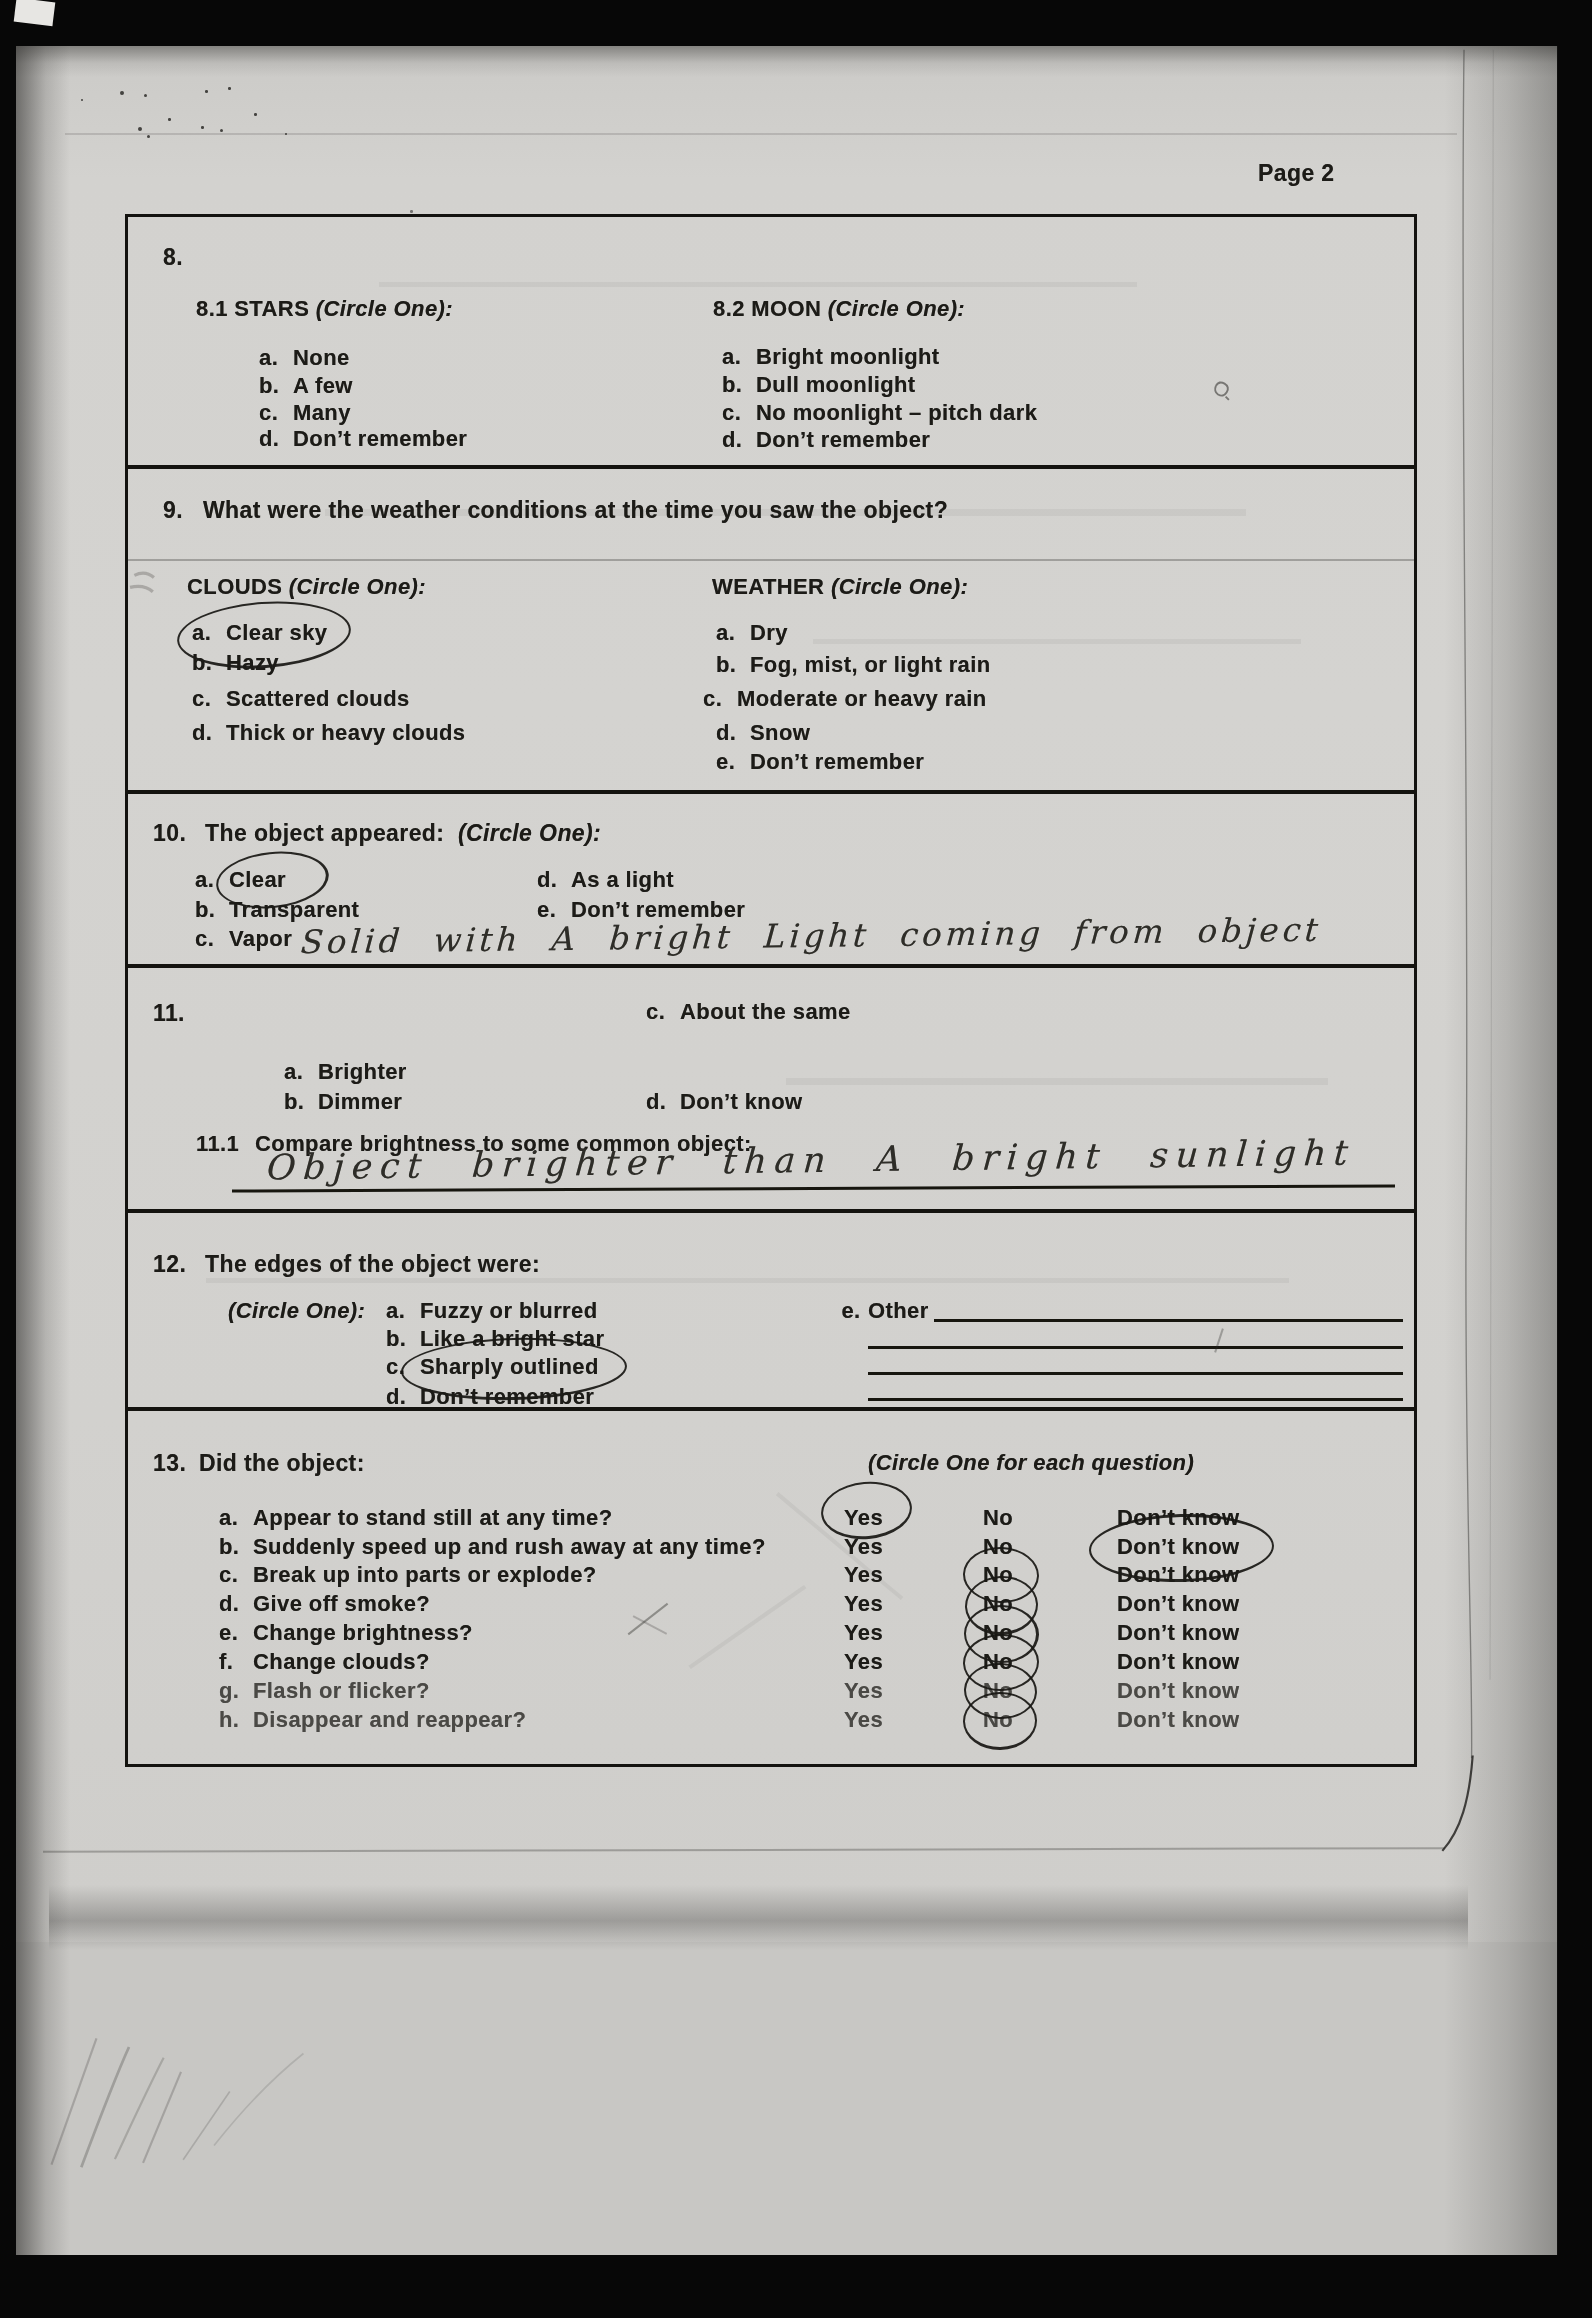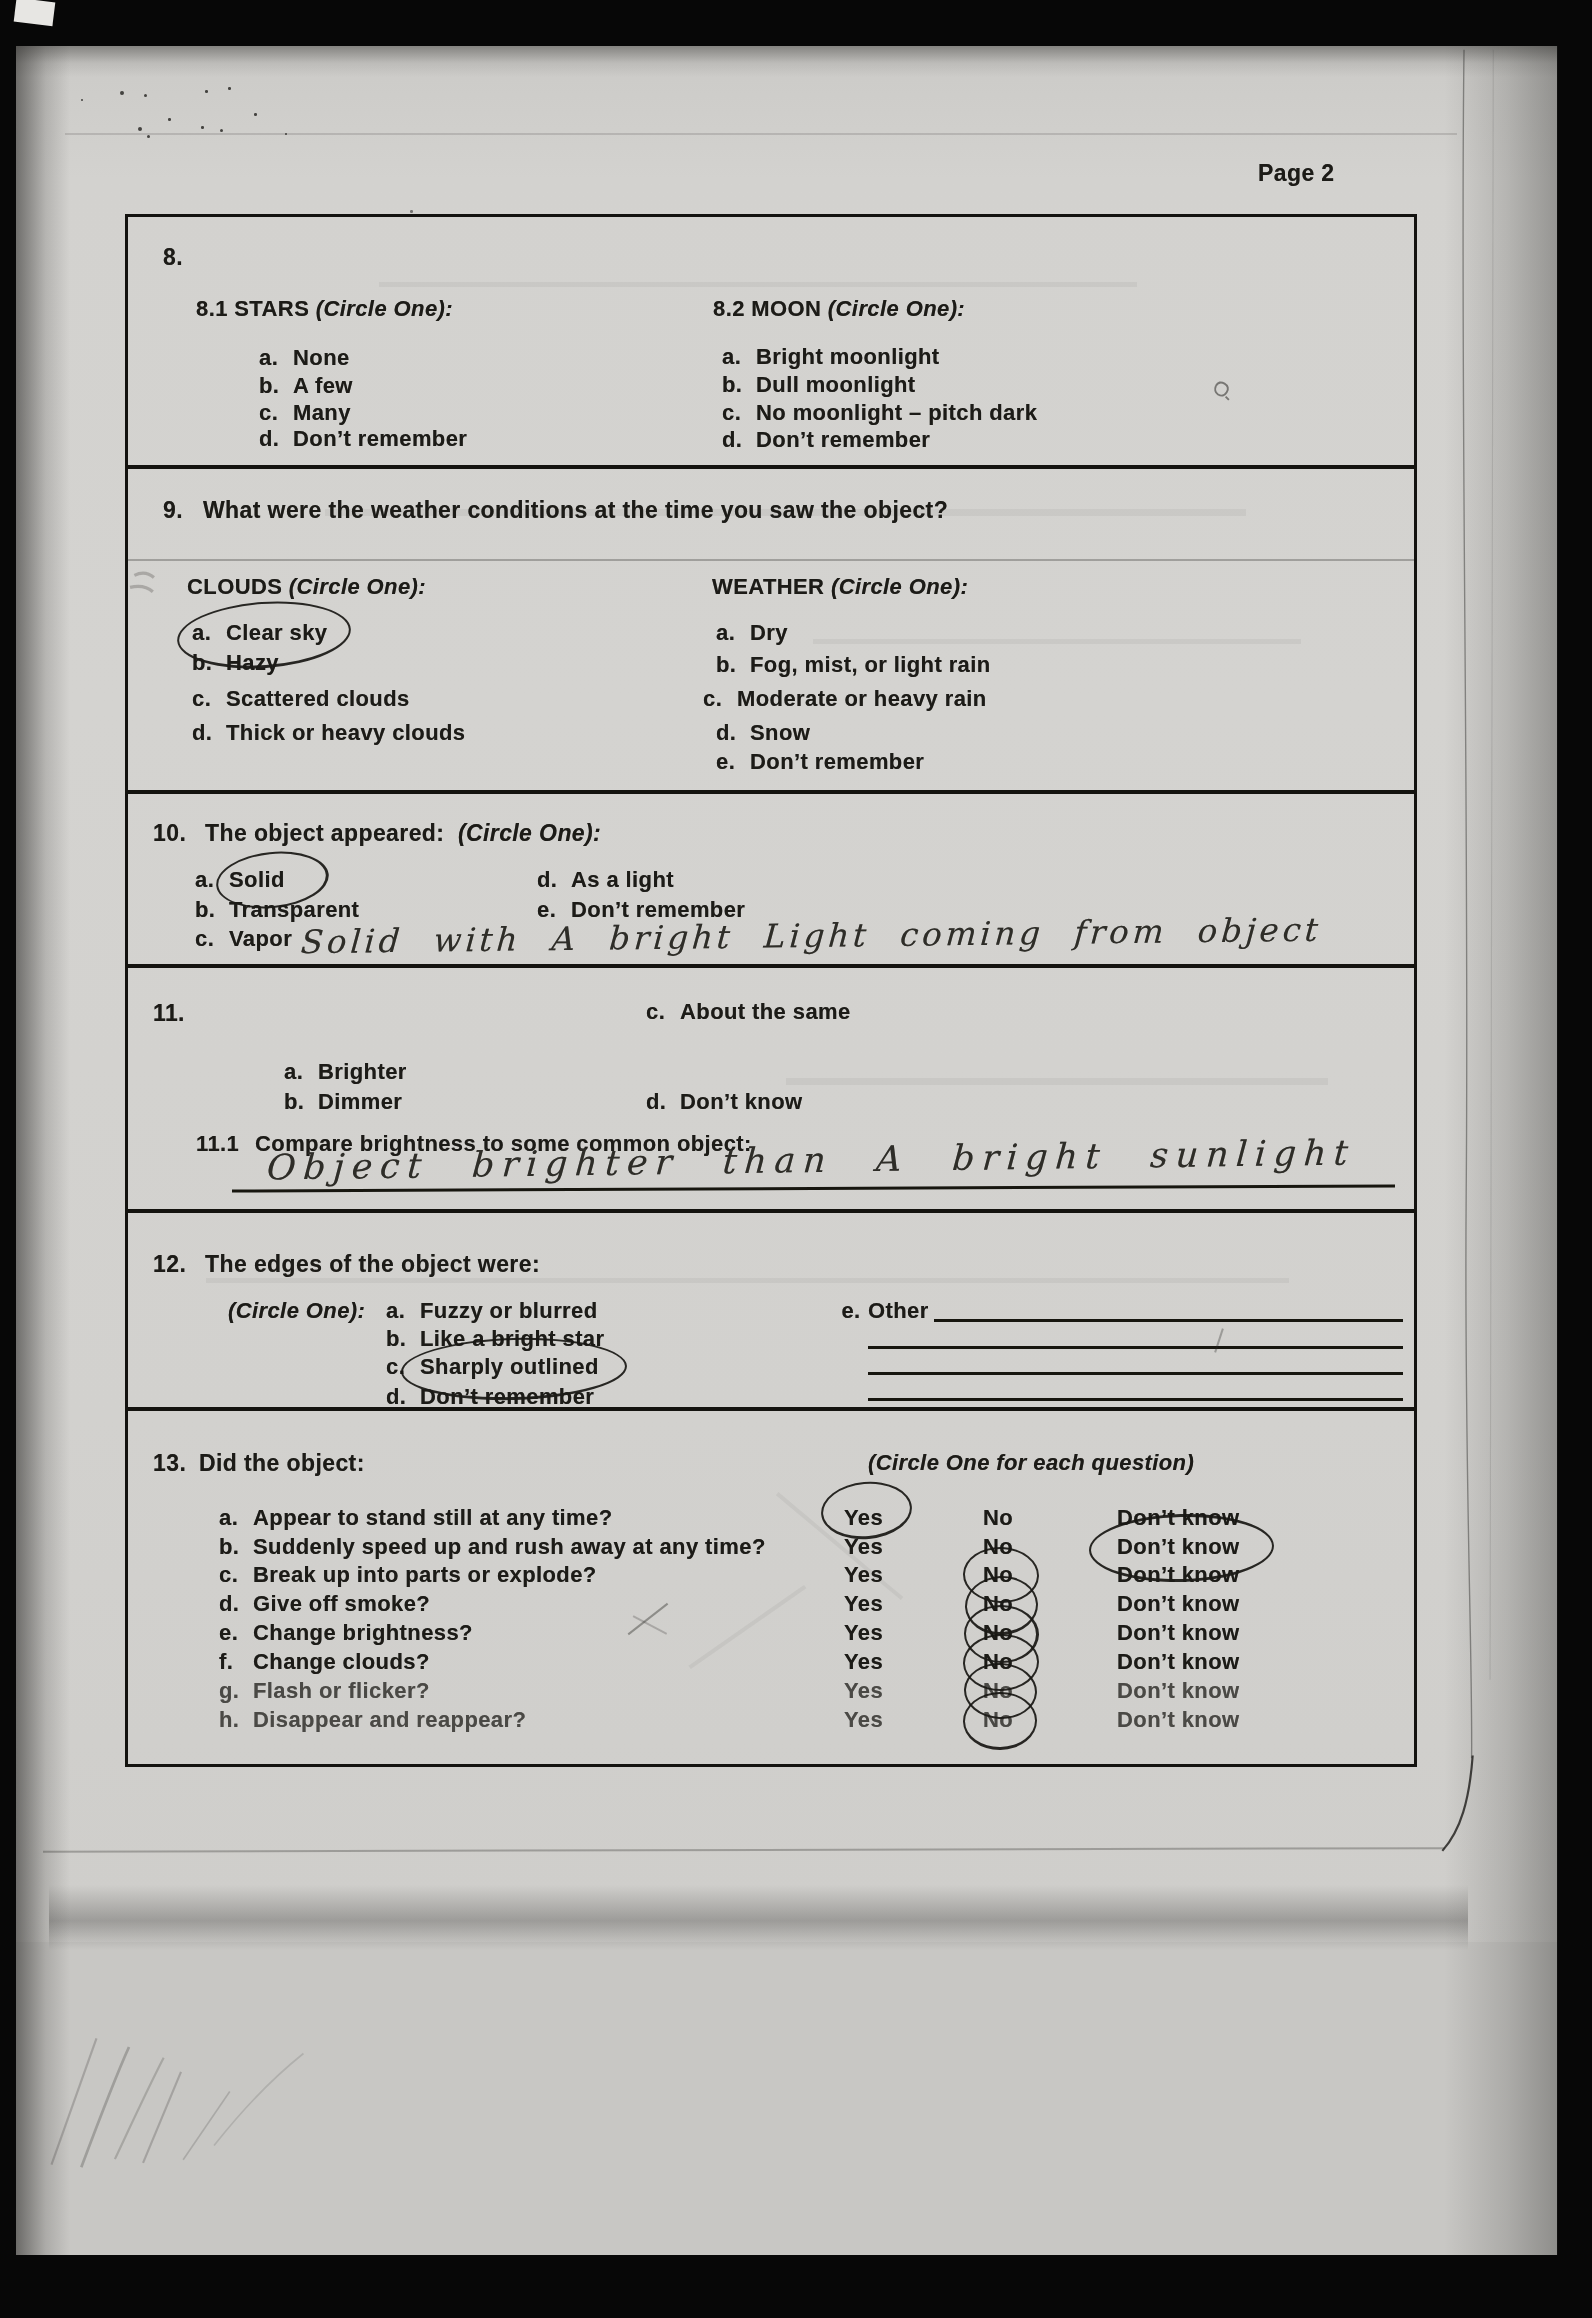--- a/index.html
+++ b/index.html
@@ -119,21 +119,21 @@
 
   <div class="t" style="left:716px;top:621px;"><span class="ltr">a.</span><span>Dry</span></div>
   <div class="t" style="left:716px;top:653px;"><span class="ltr">b.</span><span>Fog, mist, or light rain</span></div>
   <div class="t" style="left:703px;top:687px;"><span class="ltr">c.</span><span>Moderate or heavy rain</span></div>
   <div class="t" style="left:716px;top:721px;"><span class="ltr">d.</span><span>Snow</span></div>
   <div class="t" style="left:716px;top:750px;"><span class="ltr">e.</span><span>Don’t remember</span></div>
 
   <div class="t big" style="left:153px;top:821px;">10.</div>
   <div class="t big" style="left:205px;top:821px;"><span>The object appeared:</span>&nbsp; <span class="it">(Circle One):</span></div>
 
-  <div class="t" style="left:195px;top:868px;"><span class="ltr">a.</span><span>Solid</span></div>
+  <div class="t" style="left:195px;top:868px;"><span class="ltr">a.</span><span>Clear</span></div>
   <div class="ring" style="left:216px;top:852px;width:108px;height:52px;transform:rotate(-6deg);border-width:2.2px 3.3px 2.7px 2.2px;"></div>
   <div class="t" style="left:195px;top:898px;"><span class="ltr">b.</span><span>Transparent</span></div>
   <div class="t" style="left:195px;top:927px;"><span class="ltr">c.</span><span>Vapor</span></div>
   <div class="t" style="left:537px;top:868px;"><span class="ltr">d.</span><span>As a light</span></div>
   <div class="t" style="left:537px;top:898px;"><span class="ltr">e.</span><span>Don’t remember</span></div>
 
   <div class="hw" style="left:301px;top:917px;font-size:32.5px;letter-spacing:3.8px;word-spacing:16.3px;transform:rotate(-0.7deg) skewX(-5deg);">Solid with A bright Light coming from object</div>
 
   <div class="t big" style="left:153px;top:1001px;">11.</div>
 

